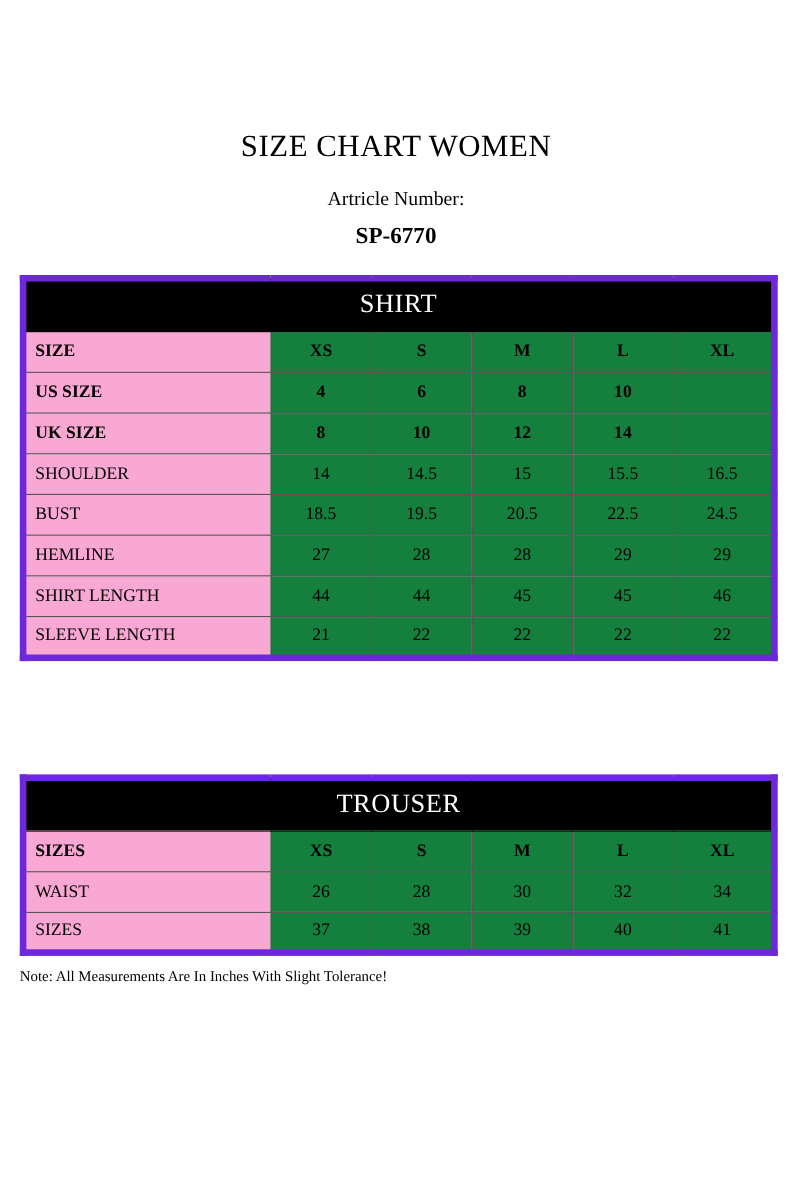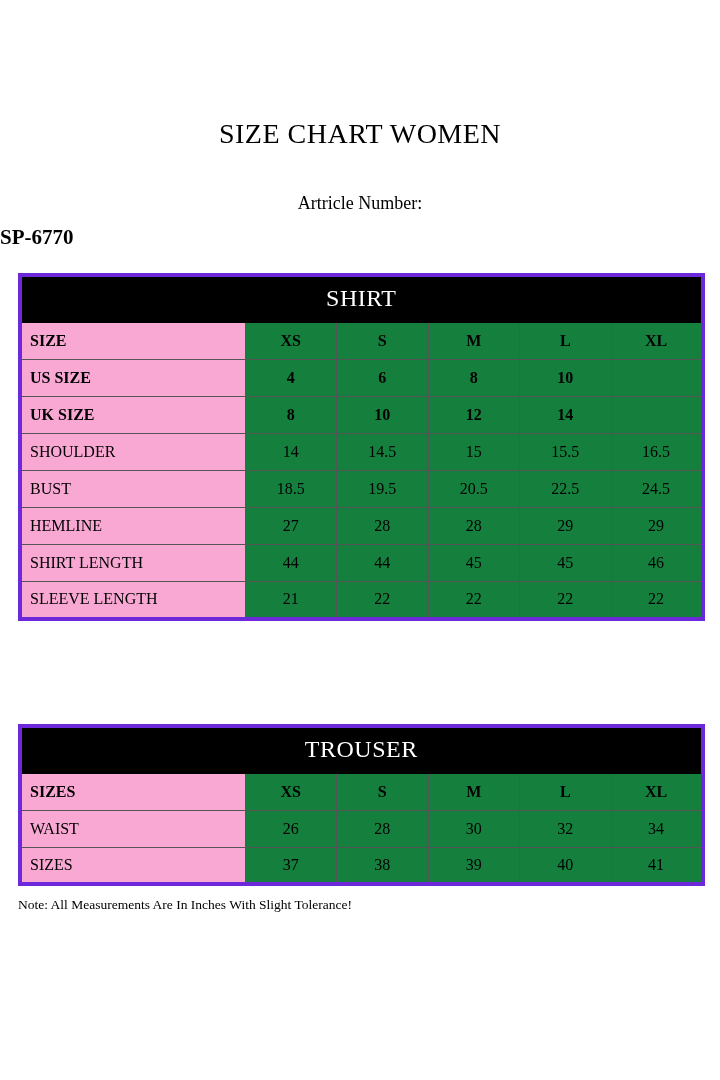--- a/index.html
+++ b/index.html
@@ -21,37 +21,38 @@
   .title {
     text-align: center;
     font-size: 28px;
     letter-spacing: 0.5px;
     margin-top: 118px;
     font-weight: 400;
   }
   .article-label {
     text-align: center;
     font-size: 18px;
-    margin-top: 43px;
+    margin-top: 20px;
     font-weight: 400;
   }
   .article-number {
+    text-align: center;
     font-size: 21px;
     font-weight: bold;
     margin-top: 11px;
   }
   .table-wrap {
     width: 684px;
     margin: 0 auto;
   }
   table {
     width: 100%;
     border-collapse: collapse;
     table-layout: fixed;
-    border: 4px solid #6d28d9;
+    border: 6px solid #6d28d9;
   }
   .banner td {
     background: #000000;
     color: #ffffff;
     text-align: center;
     font-size: 24px;
     padding: 8px 0 10px 0;
     letter-spacing: 0.5px;
     border: 1px solid #000000;
   }

